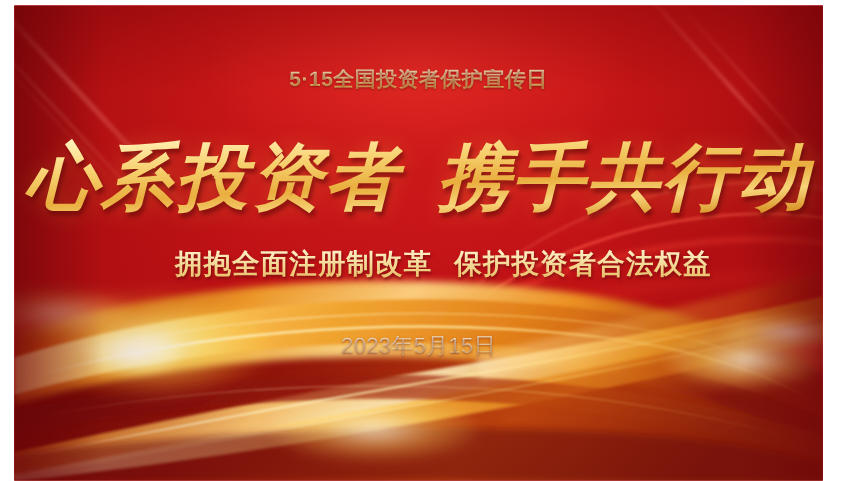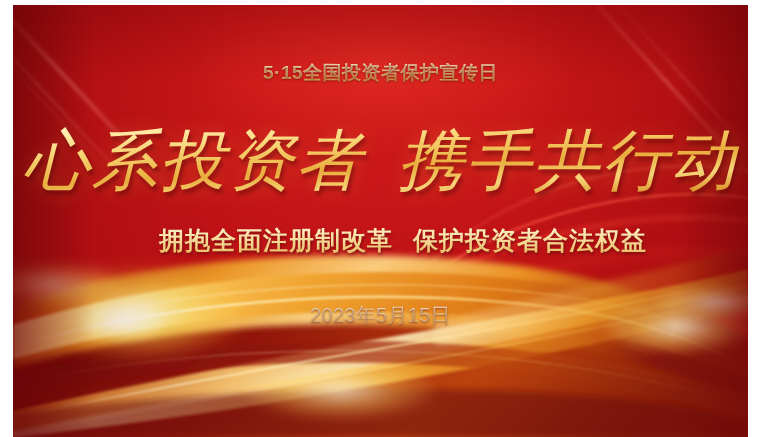--- a/index.html
+++ b/index.html
@@ -219,21 +219,21 @@
 
   
   .headline {
     position: absolute;
     left: 0; right: 0;
     top: 118px;
     text-align: center;
     white-space: nowrap;
     font-family: "DejaVu Serif", "Liberation Serif", serif;
     font-size: 66px;
-    font-weight: 400;
+    font-weight: 700;
     line-height: 76px;
     letter-spacing: 2px;
     font-style: italic;
     color: #f0c860;
     background: linear-gradient(177deg,
         #fff6cf 0%,
         #ffe9a4 14%,
         #f6cf6c 34%,
         #e9ae3e 56%,
         #f7d479 74%,

